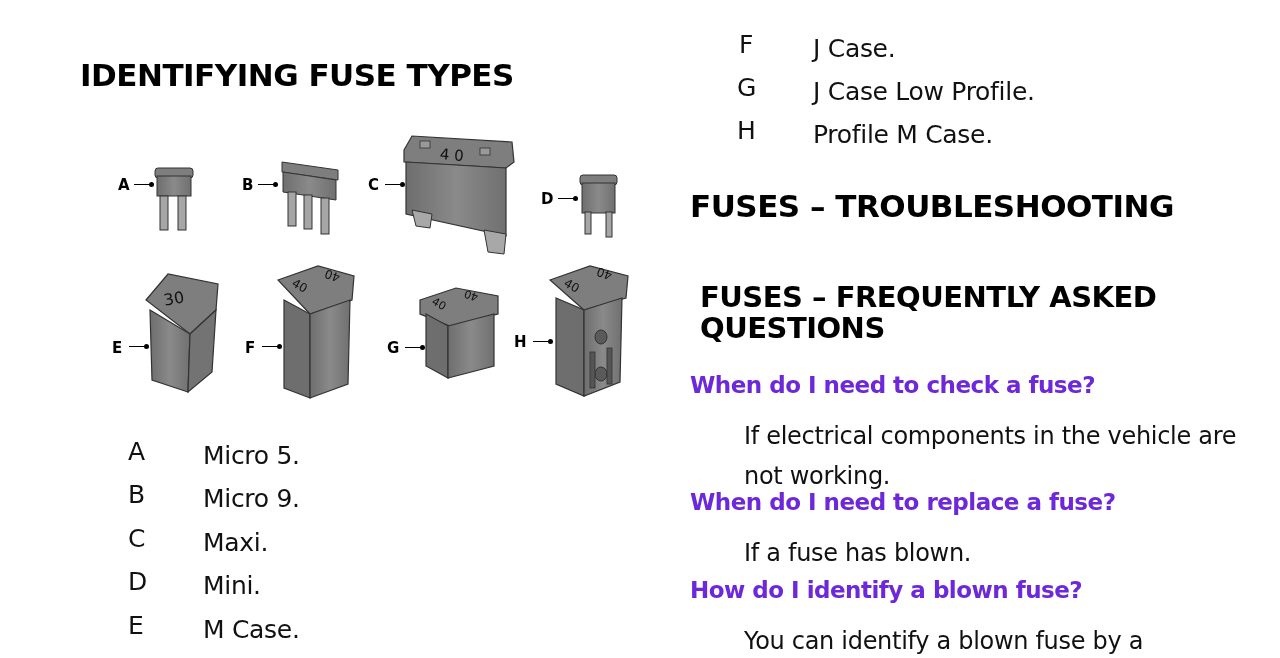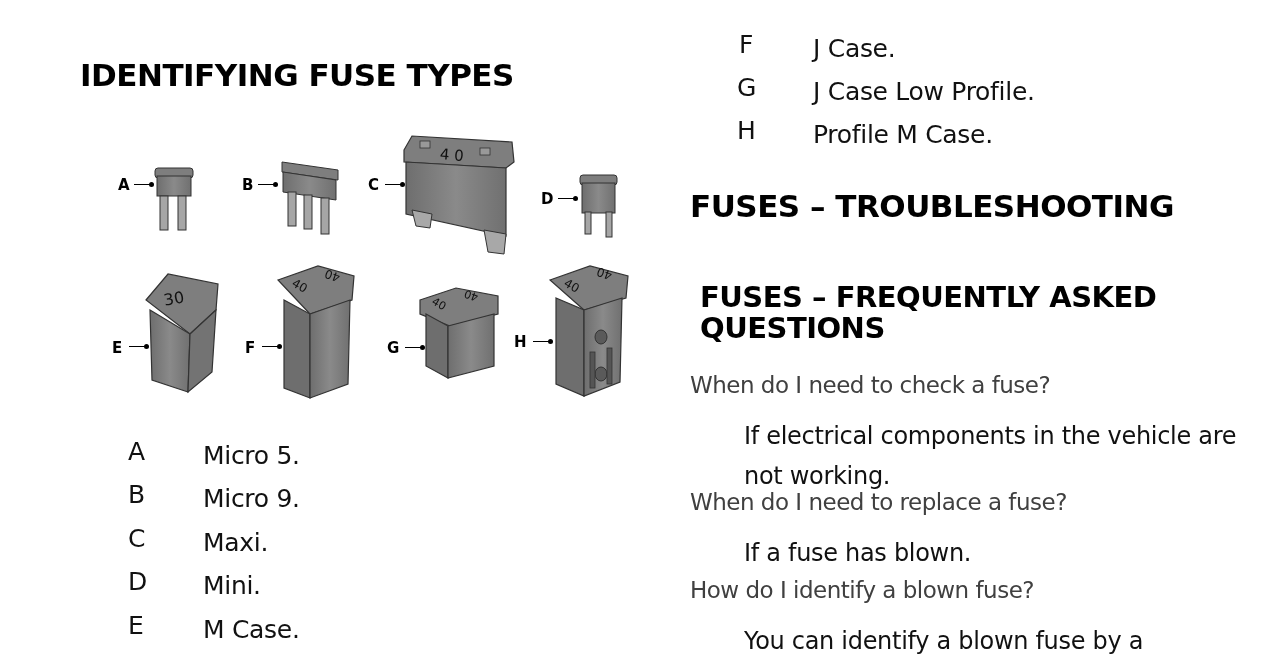--- a/index.html
+++ b/index.html
@@ -10,21 +10,21 @@
 
     .h1 { position: absolute; font-family: "DejaVu Sans", sans-serif; font-weight: bold; color: #000000; letter-spacing: -0.5px; white-space: nowrap; }
     #title-left { left: 80px; top: 57px; font-size: 31px; }
     #title-trouble { left: 690px; top: 188px; font-size: 31px; }
     #title-faq { left: 690px; top: 282px; font-size: 29px; line-height: 31px; width: 560px; white-space: normal; margin-left: 10px; }
 
     .key-row { position: absolute; font-family: "DejaVu Sans", sans-serif; font-weight: normal; font-size: 25px; color: #111; white-space: nowrap; letter-spacing: -0.3px; }
     .key-row .k { position: absolute; left: 0; top: 0; }
     .key-row .v { position: absolute; top: 4px; }
 
-    .q { position: absolute; left: 690px; font-family: "DejaVu Sans", sans-serif; font-weight: normal; font-size: 23px; color: #404040; white-space: nowrap; letter-spacing: -0.5px; }
+    .q { position: absolute; left: 690px; font-family: "DejaVu Sans", sans-serif; font-weight: bold; font-size: 23px; color: #6d28d9; white-space: nowrap; letter-spacing: -0.5px; }
     .a { position: absolute; left: 744px; font-family: "DejaVu Sans", sans-serif; font-size: 24px; color: #111; line-height: 40px; width: 510px; letter-spacing: -0.3px; }
 
     .fig { position: absolute; left: 100px; top: 130px; width: 540px; height: 280px; }
     .lbl { position: absolute; font-family: "DejaVu Sans", sans-serif; font-weight: bold; font-size: 15px; color: #000; }
     .lead { position: absolute; height: 1px; background: #000; }
     .lead::after { content: ""; position: absolute; right: -2px; top: -2px; width: 5px; height: 5px; border-radius: 50%; background: #000; }
   </style>
 </head>
 <body>
 

